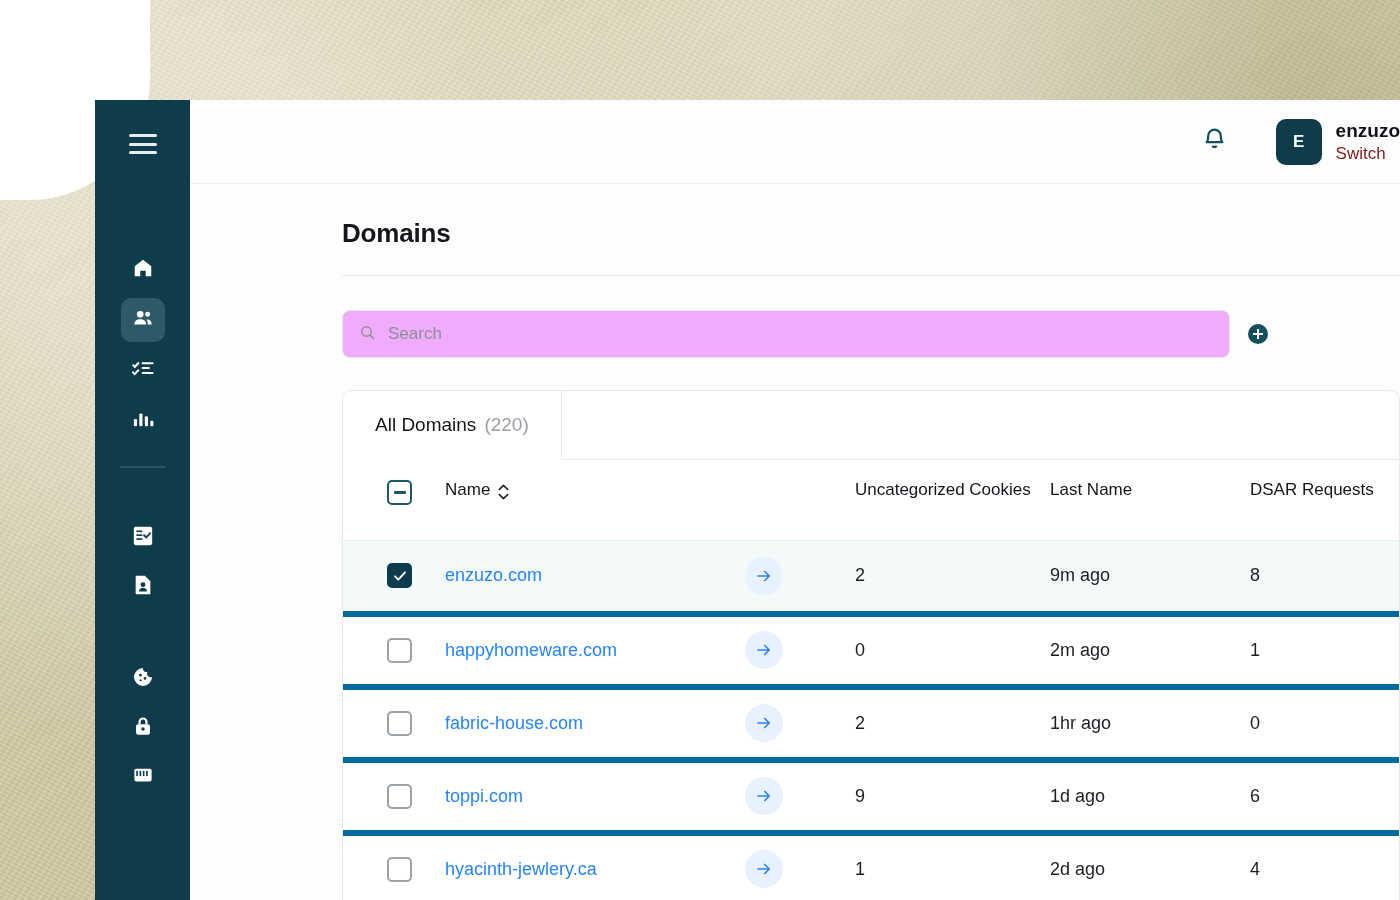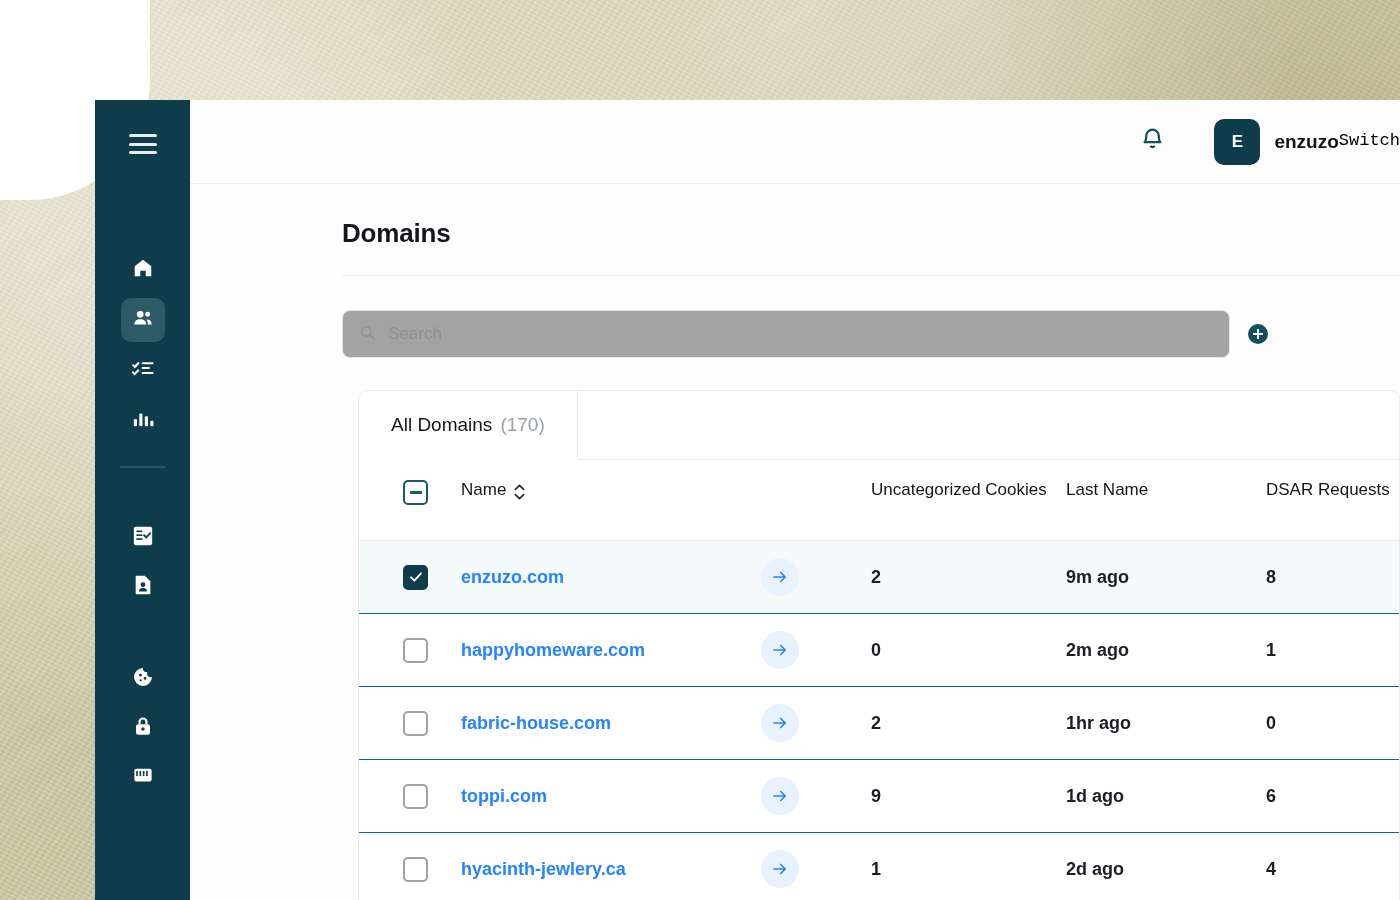--- a/index.html
+++ b/index.html
@@ -95,34 +95,34 @@
     background:#fdfdfd;
   }
   #bell-btn { margin-right: 48px; cursor: pointer; display:flex; }
   #bell-btn svg { width: 27px; height: 27px; stroke: #14505f; fill:none; stroke-width:2; }
   #account { display: flex; align-items: center; gap: 14px; }
   #avatar {
     width: 46px; height: 46px; border-radius: 10px; background:#0e3c4a;
     color:#fff; display:flex; align-items:center; justify-content:center;
     font-size:17px; font-weight:600; flex:none;
   }
-  #account-text { display:flex; flex-direction:row; line-height:1.25; white-space:nowrap; }
+  #account-text { display:flex; flex-direction:column; line-height:1.25; white-space:nowrap; }
   #account-name { font-size: 19px; font-weight: 700; color:#12141a; }
-  #account-switch { font-size: 17px; color:#000000;font-family:Liberation Mono, monospace; }
+  #account-switch { font-size: 17px; color:#7f1d1d; }
 
   
   #page { padding: 34px 0 0 152px; flex:1; min-height:0; display:flex; flex-direction:column;}
   #page-title { font-size: 26px; font-weight:700; color:#14161c; letter-spacing:-0.2px;}
   #title-rule { height:1px; background:#ececec; margin-top: 26px; }
 
   
   #toolbar { display:flex; align-items:center; gap:18px; margin-top: 34px; }
   #search-wrap {
     flex: none; width: 888px; height: 48px;
-    border:1px solid #e4e6e8; border-radius: 8px; background:#a3a3a3;
+    border:1px solid #e4e6e8; border-radius: 8px; background:#f0abfc;
     display:flex; align-items:center; padding: 0 16px; gap: 12px;
   }
   #search-wrap svg { width:17px;height:17px; stroke:#8a9096; fill:none; stroke-width:2; flex:none;}
   #search-input {
     border:none; outline:none; font-size:17px; color:#2b2f35;
     font-family:"Liberation Sans", sans-serif; width:100%; background:transparent;
   }
   #search-input::placeholder { color:#8a9096; }
 
   #filter-btn {
@@ -144,40 +144,40 @@
   }
   #create-group-btn .plus::before{content:"";position:absolute;width:10px;height:2.4px;background:#fff;}
   #create-group-btn .plus::after{content:"";position:absolute;width:2.4px;height:10px;background:#fff;}
   #create-group-btn .plus{position:relative;}
 
   
   #card {
     margin-top: 32px; flex:1; min-height:0;
     border:1px solid #e8eaec; border-top-left-radius:10px; border-top-right-radius:10px;
     border-bottom:none; background:#fff; overflow:hidden;
-    display:flex; flex-direction:column;margin-left:16px;
+    display:flex; flex-direction:column;
   }
   #tabs { display:flex; flex:none; border-bottom:1px solid #e8eaec; }
   .tab {
     padding: 0 32px; height: 69px; display:flex; align-items:center;
     font-size:19px; color:#14161c; cursor:pointer; white-space:nowrap;
     background:#f7f8f9; border-right:1px solid #e8eaec;
   }
   .tab.active { background:#fff; border-bottom:1px solid #fff; margin-bottom:-1px; }
   .tab .count { color:#9aa0a6; margin-left:8px; }
 
   
   #table { width:100%; border-collapse:collapse; table-layout:fixed; }
   #table th {
     text-align:left; font-size:17px; font-weight:400; color:#14161c;
     padding: 20px 0 20px 0; vertical-align:top; border-bottom:1px solid #eceef0;
   }
   #table td {
     font-size:18px; color:#1b1e25; padding: 0; height: 73px;
-    border-bottom:1px solid #0369a1; vertical-align:middle;font-weight:bold;
+    border-bottom:6px solid #0369a1; vertical-align:middle;
   }
   tr.selected td { background:#f4faf9; }
   .col-check { width: 102px; padding-left: 0 !important; }
   .col-name  { width: 300px; }
   .col-arrow { width: 110px; }
   .col-cook  { width: 195px; }
   .col-scan  { width: 200px; }
   .col-dsar  { width: 155px; }
   .col-quest { width: auto; }
 
@@ -377,21 +377,21 @@
           <span class="plus"></span>
 
         </button>
       </div>
 
       <div id="card">
 
         <div id="tabs">
           <div class="tab active">
             <span>All Domains</span>
-            <span class="count">(170)</span>
+            <span class="count">(220)</span>
           </div>
         </div>
 
         <table id="table">
           <thead>
             <tr>
               <th class="col-check">
                 <div class="cb-cell">
                   <div class="checkbox indeterminate"></div>
                 </div>

